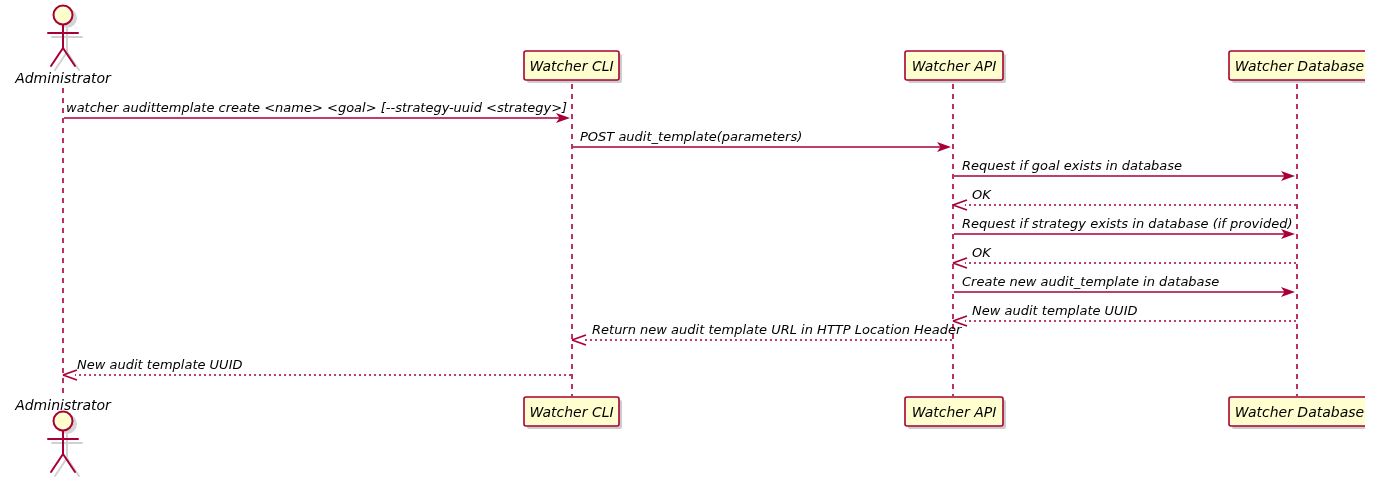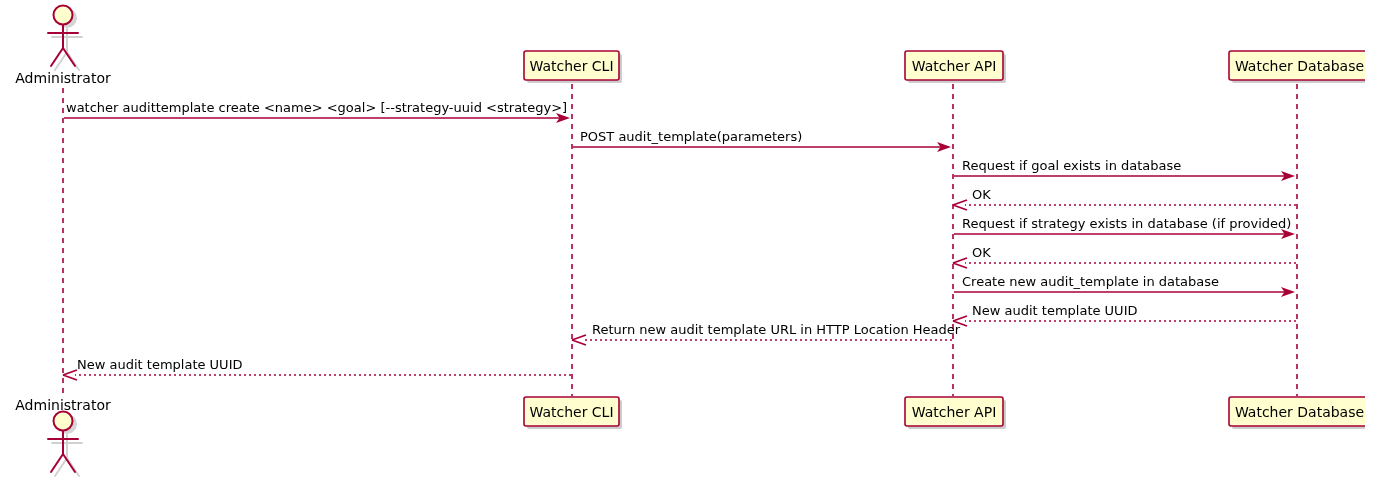--- a/index.html
+++ b/index.html
@@ -10,20 +10,21 @@
   }
   body {
     font-family: "DejaVu Sans", sans-serif;
   }
   #diagram-root {
     position: relative;
     width: 1365px;
     height: 483px;
     background: #FFFFFF;
     overflow: hidden;
+    font-style: italic;
   }
   #diagram-svg {
     position: absolute;
     left: 0;
     top: 0;
     width: 1379px;
     height: 483px;
     display: block;
   }
   .pml-text {

